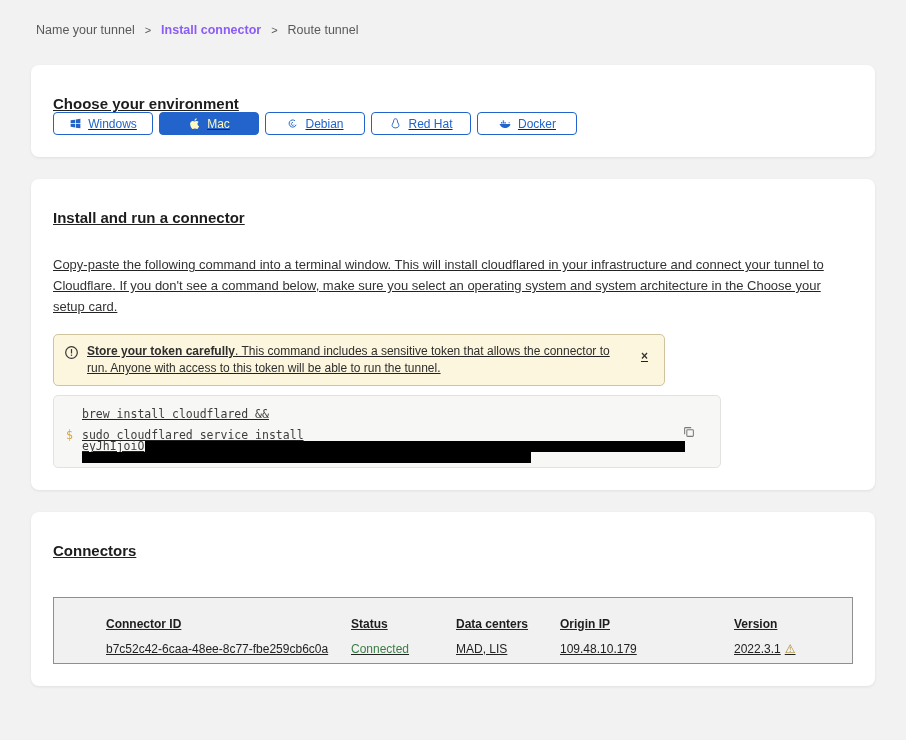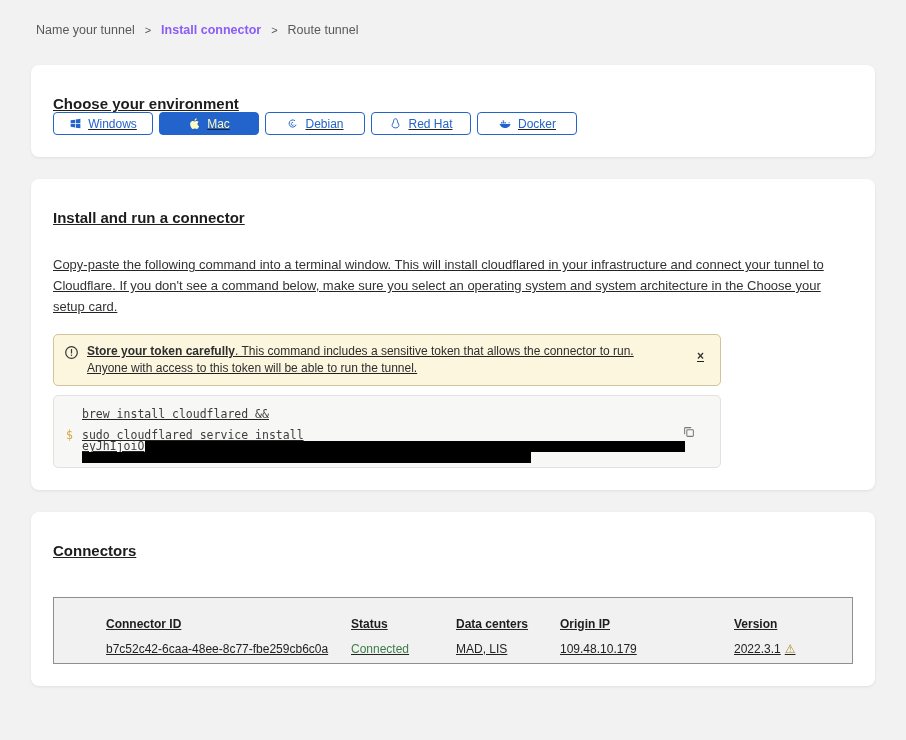--- a/index.html
+++ b/index.html
@@ -48,21 +48,21 @@
     display:flex; align-items:center; justify-content:center; gap:6px;
     cursor:pointer;
   }
   .os-btn.selected { background:#2264cb; color:#fef9c3; }
   .os-btn svg { display:block; }
 
   
   .desc { font-size:13px; color:#333; line-height:21px; margin-top:28px; width:796px; }
   .warning-banner {
     margin-top:17px;
-    width:668px; min-height:46px;
+    width:612px; min-height:46px;
     background:#fdf6df;
     border:1px solid #cfc49b;
     border-radius:5px;
     display:flex; align-items:flex-start;
     padding:8px 10px 8px 10px;
     font-size:12px; line-height:17px; color:#2e2e2e;
   }
   .warning-banner .w-icon { margin:2px 8px 0 0; flex:0 0 auto; }
   .warning-banner .w-text { flex:1 1 auto; padding-right:14px; }
   .warning-banner .w-text b { font-weight:bold; }

